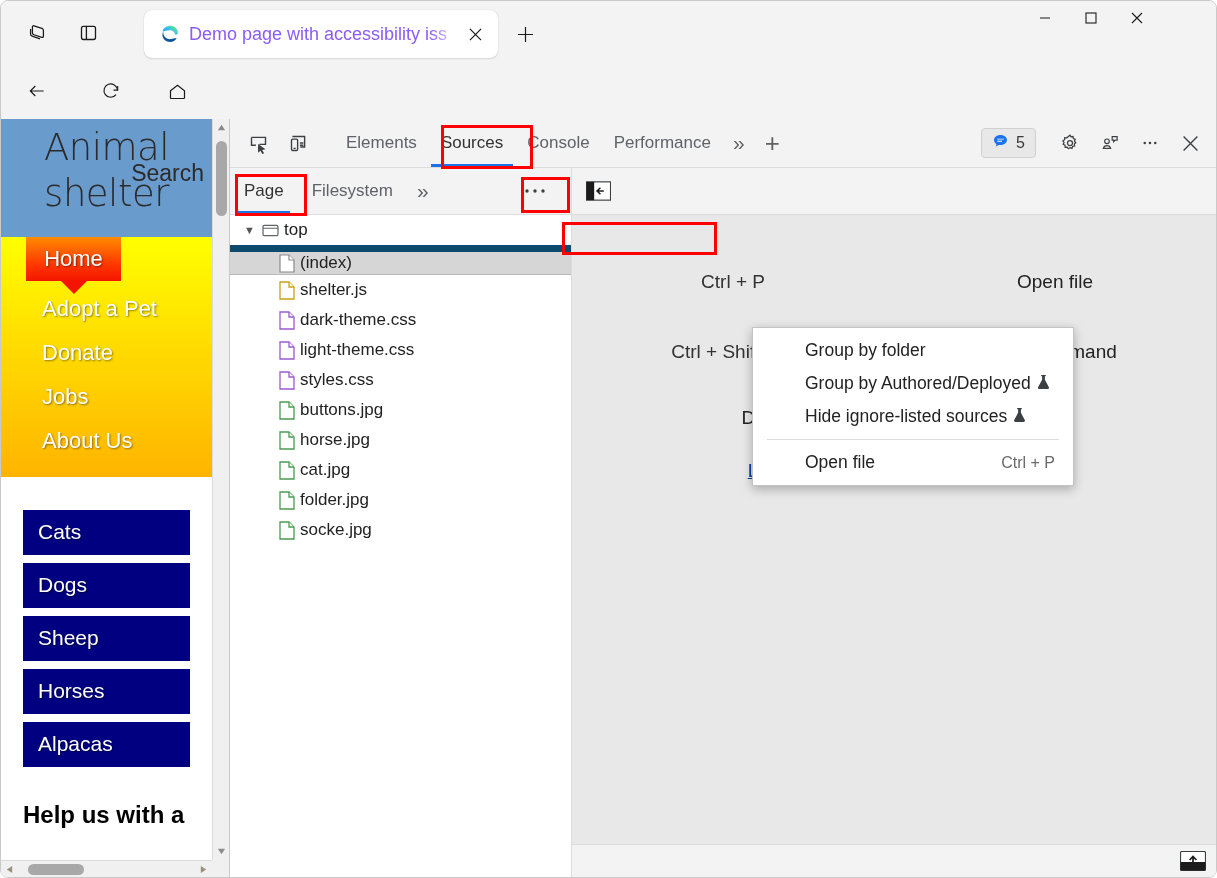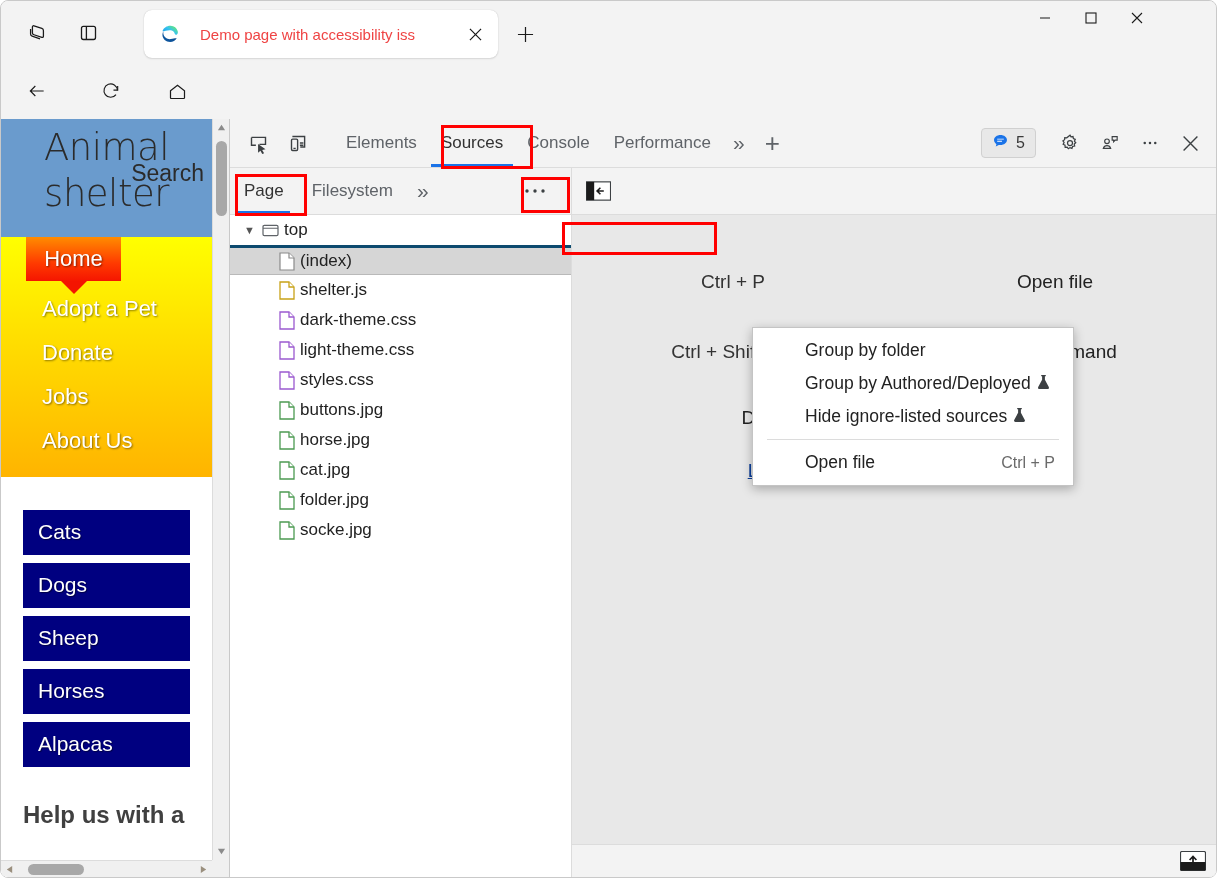--- a/index.html
+++ b/index.html
@@ -33,22 +33,22 @@
     position: absolute; left: 143px; top: 9px;
     width: 354px; height: 48px;
     background: #ffffff;
     border-radius: 8px;
     box-shadow: 0 0 1px rgba(0,0,0,.22), 0 1px 2px rgba(0,0,0,.10);
     display: flex; align-items: center;
     cursor: pointer;
   }
   .tab-favicon { width: 20px; height: 20px; margin-left: 15px; flex: 0 0 auto; }
   .tab-title {
-    margin-left: 21px;
-    font-size: 15px; color: #ef4444;
+    margin-left: 10px;
+    font-size: 18px; color: #8b5cf6;
     white-space: nowrap; overflow: hidden;
     flex: 1 1 auto;
     -webkit-mask-image: linear-gradient(to right, #000 88%, transparent 100%);
     mask-image: linear-gradient(to right, #000 88%, transparent 100%);
   }
   .tab-close {
     width: 26px; height: 26px; margin-right: 10px; flex: 0 0 auto;
     display: flex; align-items: center; justify-content: center;
     border-radius: 4px; cursor: pointer;
   }
@@ -185,21 +185,21 @@
     background: #000080;
     color: #ffffff;
     font-size: 21px;
     padding: 10px 0 11px 15px;
     margin-bottom: 8px;
     cursor: pointer;
     text-shadow: 1px 1px 1px rgba(0,0,0,.45);
   }
   .help-text {
     padding: 26px 22px 0 22px;
-    font-size: 24px; font-weight: bold; color: #404040;
+    font-size: 24px; font-weight: bold; color: #000000;
   }
 
   
   .pg-sb-v {
     position: absolute; right: 0; top: 0; width: 17px; bottom: 17px;
     background: #f0f0f0; border-left: 1px solid #dcdcdc;
   }
   .pg-sb-h {
     position: absolute; left: 0; bottom: 0; height: 17px; right: 17px;
     background: #f0f0f0; border-top: 1px solid #dcdcdc;
@@ -301,21 +301,21 @@
     border-right: 1px solid #dcdcdc;
     overflow: hidden;
     position: relative;
   }
   .tree-row {
     display: flex; align-items: center;
     height: 30px; padding-left: 14px;
     font-size: 17px; color: #222;
     cursor: pointer; white-space: nowrap;
   }
-  .tree-row.selected { background: #d6d6d6; border-top: 3px solid #0c4a6e; border-bottom: 1px solid #b9b9b9; }
+  .tree-row.selected { background: #d6d6d6; border-top: 7px solid #0c4a6e; border-bottom: 1px solid #b9b9b9; }
   .tri { width: 18px; font-size: 11px; color: #555; flex: 0 0 auto; }
   .frame-ico { width: 22px; flex: 0 0 auto; display:flex; align-items:center; }
   .file-ico { width: 26px; flex: 0 0 auto; display:flex; align-items:center; justify-content:center; }
   .indent { width: 30px; flex: 0 0 auto; }
 
   .editor-pane {
     flex: 1 1 auto; position: relative;
     background: #e8e8e8;
     min-width: 0;
     overflow: hidden;

